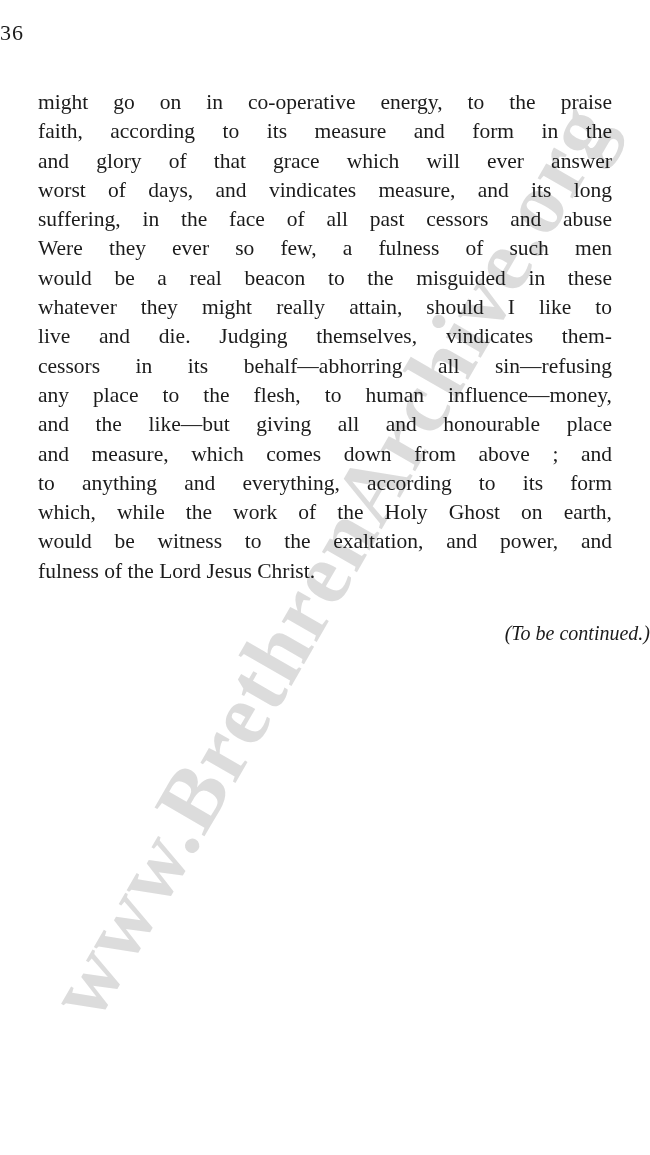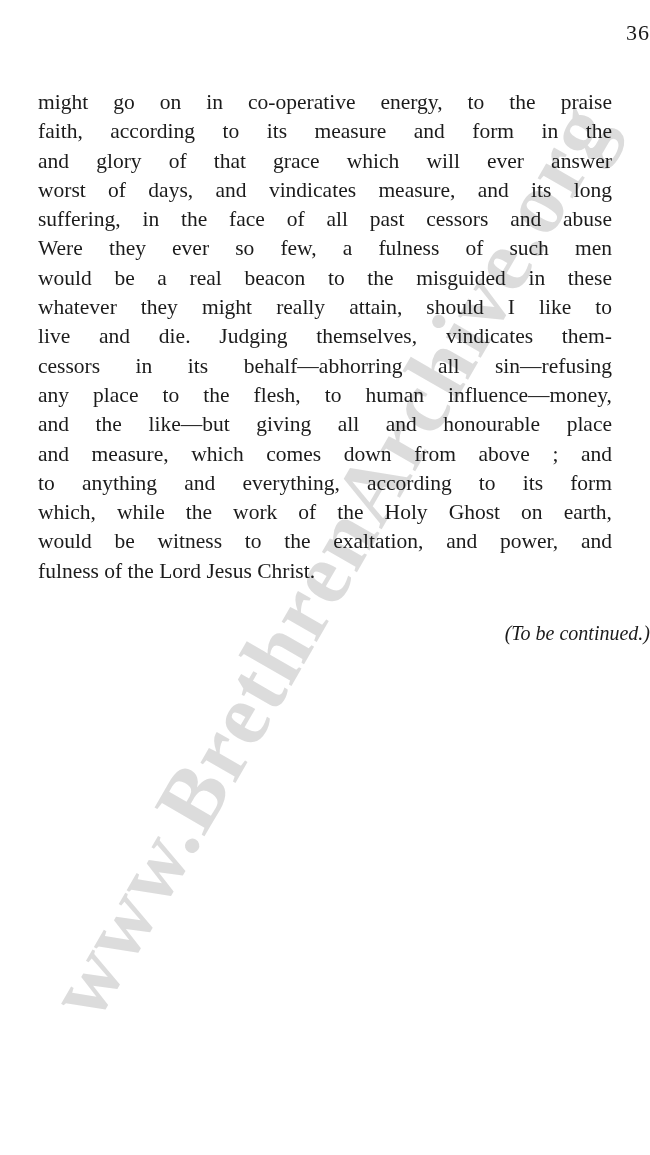--- a/index.html
+++ b/index.html
@@ -31,21 +31,21 @@
     white-space: nowrap;
     z-index: 1;
     pointer-events: none;
     user-select: none;
   }
   .content {
     position: relative;
     z-index: 2;
   }
   .page-number {
-    text-align: right;
+    text-align: left;
     font-size: 22px;
     letter-spacing: 1px;
     padding-top: 20px;
     margin-bottom: 42px;
   }
   .body-text {
     margin: 0 38px;
     font-size: 21.5px;
     line-height: 29.3px;
   }

